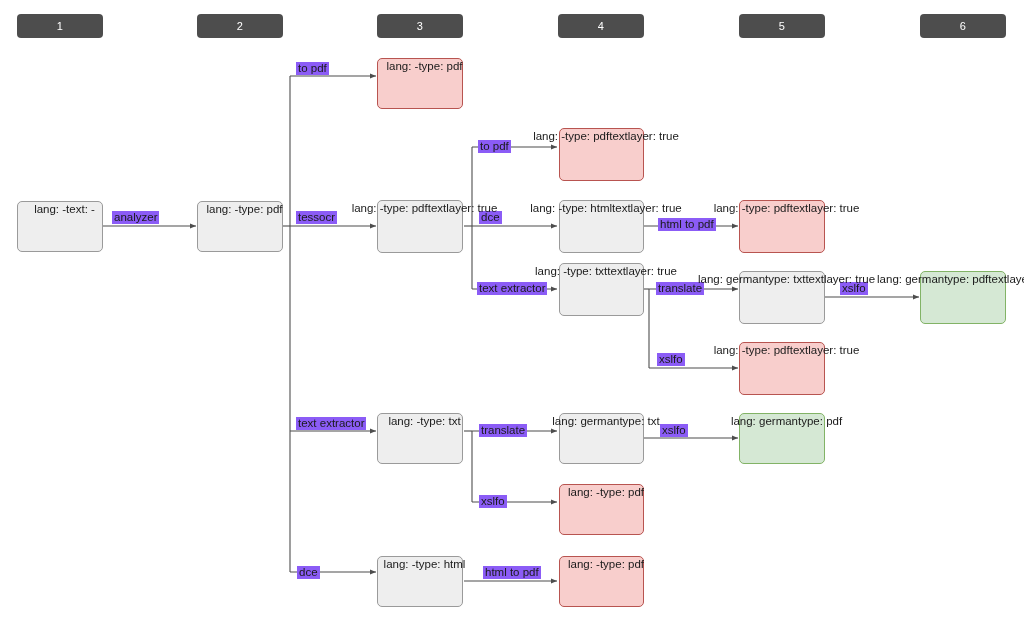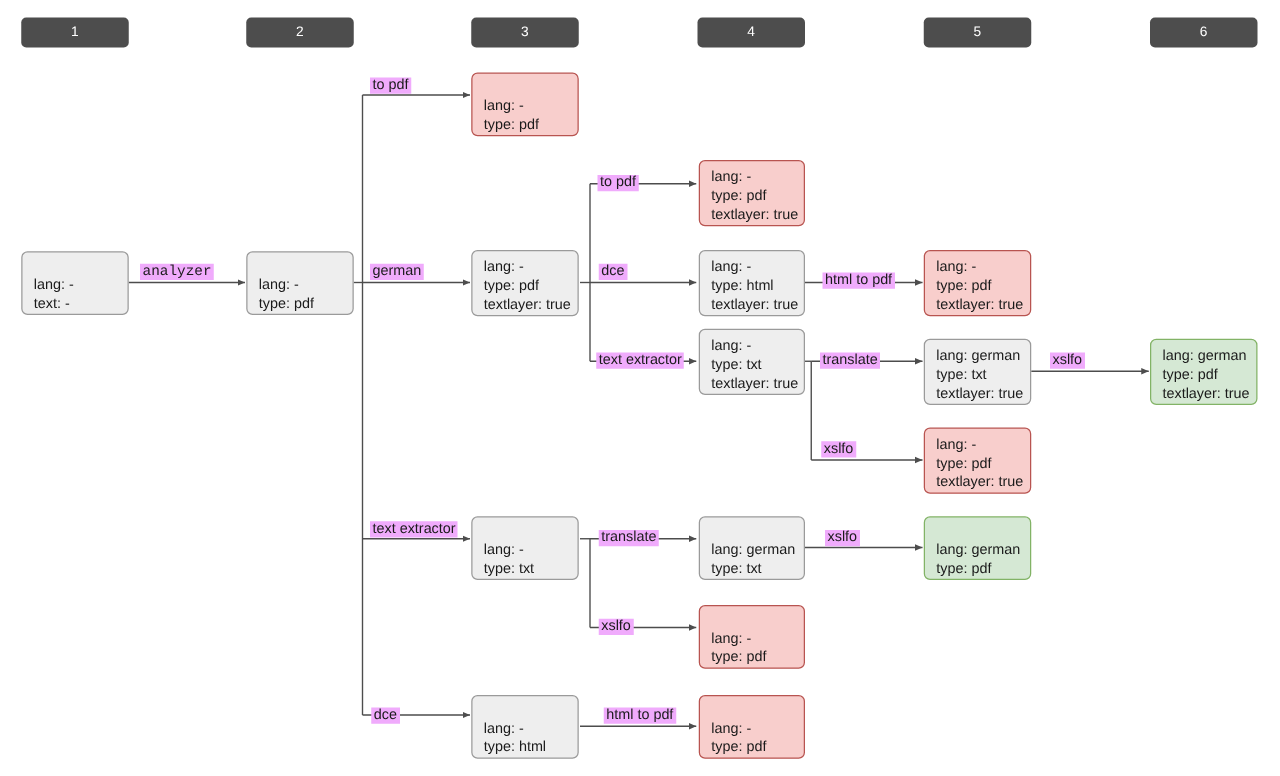--- a/index.html
+++ b/index.html
@@ -25,39 +25,39 @@
     display:flex;align-items:center;justify-content:center;
     letter-spacing:0.2px;
   }
 
   
   .node{
     position:absolute;
     box-sizing:border-box;
     border-radius:5px;
     display:flex;
-    flex-direction:column;
-    justify-content:flex-end;
+    flex-direction:row;
+    justify-content:center;
     padding-left:9px;
     font-size:11.5px;
     line-height:15px;
     color:#1a1a1a;
     white-space:nowrap;
   }
   .node.gray{background:#eeeeee;border:1px solid #9a9a9a;}
   .node.pink{background:#f8cecc;border:1px solid #b85450;}
   .node.green{background:#d5e8d4;border:1px solid #82b366;}
   .node .line{display:block;}
 
   
   .edge-label{
     position:absolute;
     font-size:11.5px;
     color:#1a1a1a;
-    background:#f0abfc;
+    background:#8b5cf6;
     padding:0 2px;
     white-space:nowrap;
     line-height:13px;
   }
 </style>
 </head>
 <body>
 
 <div id="canvas">
 
@@ -116,23 +116,23 @@
       <path d="M472,431 L472,502"></path>
       <path d="M472,431 L557,431" marker-end="url(#arrow)"></path>
       <path d="M472,502 L557,502" marker-end="url(#arrow)"></path>
 
       <path d="M644,438 L738,438" marker-end="url(#arrow)"></path>
 
       <path d="M464,581 L557,581" marker-end="url(#arrow)"></path>
     </g>
   </svg>
 
-  <div class="edge-label" style="left:112px;top:211px;font-family:Liberation Mono, monospace;">analyzer</div>
+  <div class="edge-label" style="left:112px;top:211px;">analyzer</div>
   <div class="edge-label" style="left:296px;top:62px;">to pdf</div>
-  <div class="edge-label" style="left:296px;top:211px;">german</div>
+  <div class="edge-label" style="left:296px;top:211px;">tessocr</div>
   <div class="edge-label" style="left:296px;top:417px;">text extractor</div>
   <div class="edge-label" style="left:297px;top:566px;">dce</div>
   <div class="edge-label" style="left:478px;top:140px;">to pdf</div>
   <div class="edge-label" style="left:479px;top:211px;">dce</div>
   <div class="edge-label" style="left:477px;top:282px;">text extractor</div>
   <div class="edge-label" style="left:658px;top:218px;">html to pdf</div>
   <div class="edge-label" style="left:656px;top:282px;">translate</div>
   <div class="edge-label" style="left:657px;top:353px;">xslfo</div>
   <div class="edge-label" style="left:840px;top:282px;">xslfo</div>
   <div class="edge-label" style="left:479px;top:424px;">translate</div>

